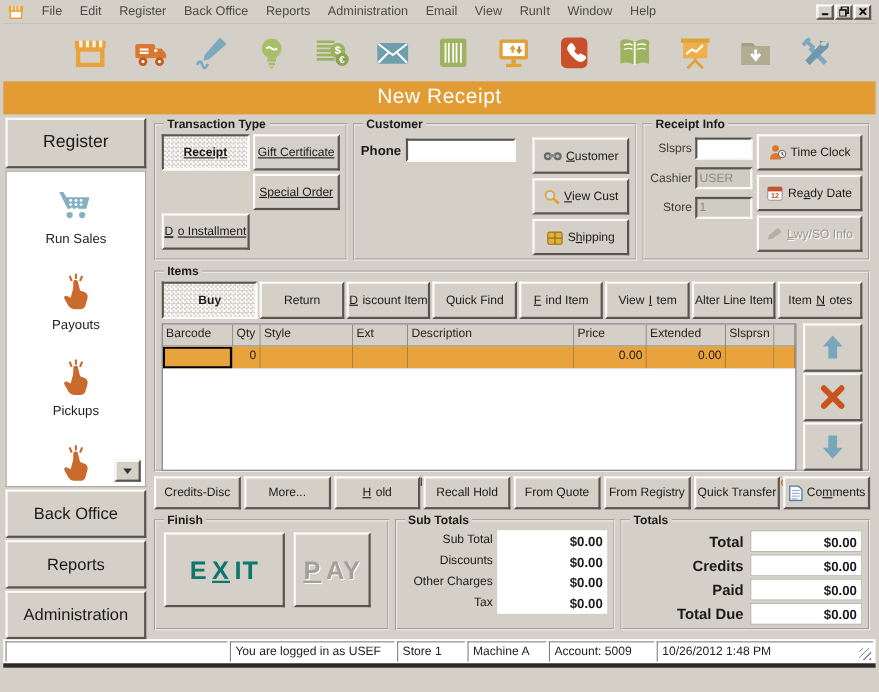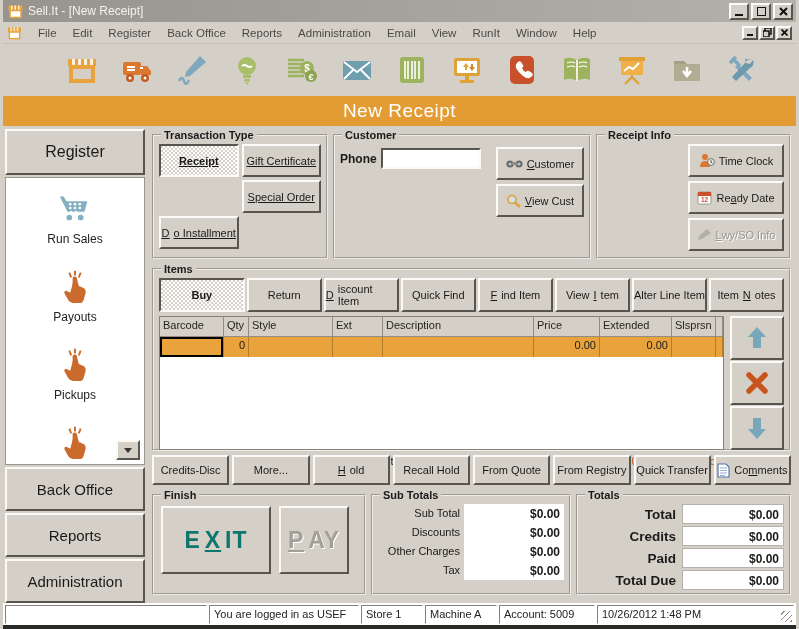--- a/index.html
+++ b/index.html
@@ -128,45 +128,20 @@
     background:repeating-linear-gradient(135deg, transparent 0 2px, #908d85 2px 3px, #fff 3px 4px); }
   .bottom-strip { height:4px; background:#2A2A28; }
 
   u { text-decoration:underline; }
 </style>
 </head>
 <body>
 
 <div class="window">
 
-  <div class="titlebar">
-    <svg class="ticon" viewBox="0 0 32 30">
-      <rect x="2" y="3" width="28" height="10" fill="#E8A33C"></rect>
-      <rect x="7" y="3" width="3" height="10" fill="#fff" opacity="0.8"></rect>
-        <rect x="14" y="3" width="3" height="10" fill="#fff" opacity="0.8"></rect>
-        <rect x="21" y="3" width="3" height="10" fill="#fff" opacity="0.8"></rect>
-      <rect x="5" y="13" width="22" height="14" fill="#fff" stroke="#E8A33C" stroke-width="3"></rect>
-    </svg>
-    <div class="ttext">Sell.It - [New Receipt]</div>
-    <div class="wbtn">
-        <svg width="9" height="9">
-          <rect x="0" y="7" width="8" height="2" fill="#111"></rect>
-        </svg>
-      </div>
-    <div class="wbtn">
-        <svg width="9" height="9">
-          <rect x="0" y="0" width="9" height="9" fill="none" stroke="#111" stroke-width="2"></rect>
-        </svg>
-      </div>
-    <div class="wbtn">
-        <svg width="9" height="9">
-          <path d="M1 1 L8 8 M8 1 L1 8" stroke="#111" stroke-width="2"></path>
-        </svg>
-      </div>
-  </div>
 
   <div class="menubar">
     <svg class="micon" viewBox="0 0 32 30">
       <rect x="2" y="3" width="28" height="10" fill="#E8A33C"></rect>
       <rect x="7" y="3" width="3" height="10" fill="#fff" opacity="0.8"></rect>
         <rect x="14" y="3" width="3" height="10" fill="#fff" opacity="0.8"></rect>
         <rect x="21" y="3" width="3" height="10" fill="#fff" opacity="0.8"></rect>
       <rect x="5" y="13" width="22" height="14" fill="#fff" stroke="#E8A33C" stroke-width="3"></rect>
     </svg>
     <div class="menu-item">File</div>
@@ -397,25 +372,46 @@
                 </svg>
               <span><u>C</u>ustomer</span>
             </div>
             <div class="btn out">
               <svg width="15" height="14" viewBox="0 0 15 14">
                   <circle cx="6" cy="5.5" r="4" fill="#CFE2EC" stroke="#E0A137" stroke-width="1.6"></circle>
                   <path d="M9 8.5 L14 13" stroke="#E0A137" stroke-width="2.4"></path>
                 </svg>
               <span><u>V</u>iew Cust</span>
             </div>
+            <div class="btn out">
+              <svg width="15" height="14" viewBox="0 0 15 14">
+                  <rect x="1" y="2" width="13" height="11" rx="1.5" fill="#E0B23C" stroke="#9A7216" stroke-width="1"></rect>
+                  <path d="M7.5 2 v11 M1 7.5 h13" stroke="#9A7216" stroke-width="1.2"></path>
+                </svg>
+              <span>S<u>h</u>ipping</span>
+            </div>
           </div>
         </fieldset>
 
         <fieldset class="g-rcpt">
           <legend>Receipt Info</legend>
+          <div class="rcpt-fields">
+            <div class="rcpt-field">
+              <label>Slsprs</label>
+              <input type="text" value="" style="">
+            </div>
+            <div class="rcpt-field">
+              <label>Cashier</label>
+              <input type="text" disabled="" value="USER" style="">
+            </div>
+            <div class="rcpt-field">
+              <label>Store</label>
+              <input type="text" disabled="" value="1" style="">
+            </div>
+          </div>
           <div class="rcpt-btns">
             <div class="btn out">
               <svg width="16" height="15" viewBox="0 0 16 15">
                   <circle cx="6" cy="4" r="3" fill="#D9782E"></circle>
                   <path d="M1 14 q0 -6 5 -6 q5 0 5 6z" fill="#D9782E"></path>
                   <circle cx="12" cy="9" r="3.4" fill="#EDEDE8" stroke="#555" stroke-width="0.8"></circle>
                   <path d="M12 7.2 v2 l1.4 1" stroke="#333" stroke-width="0.9" fill="none"></path>
                 </svg>
               <span>Time Clock</span>
             </div>

